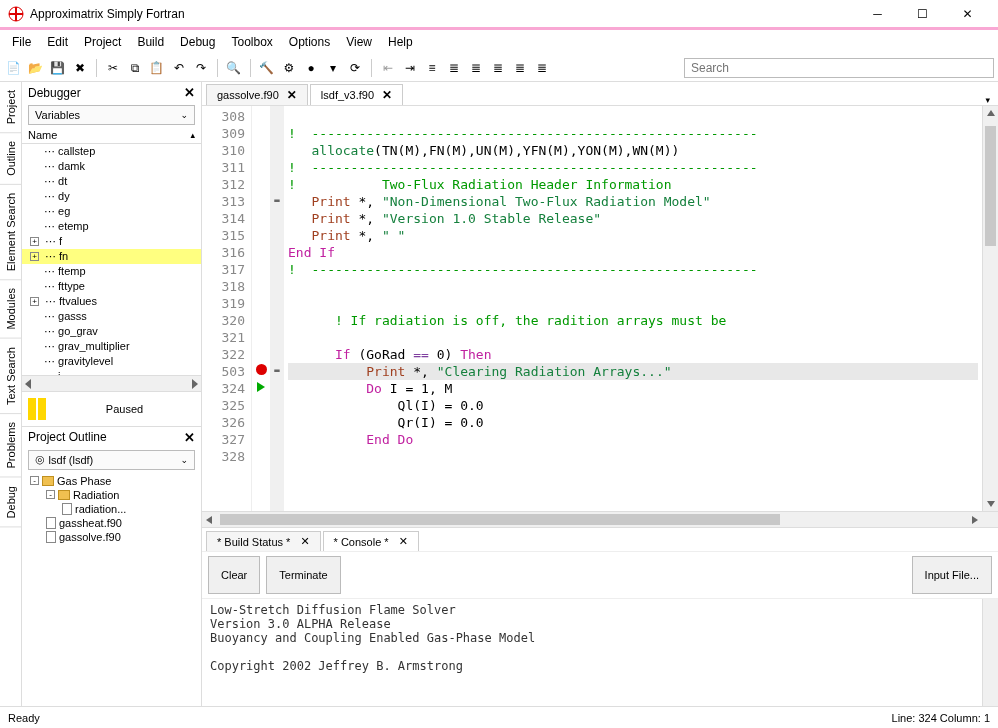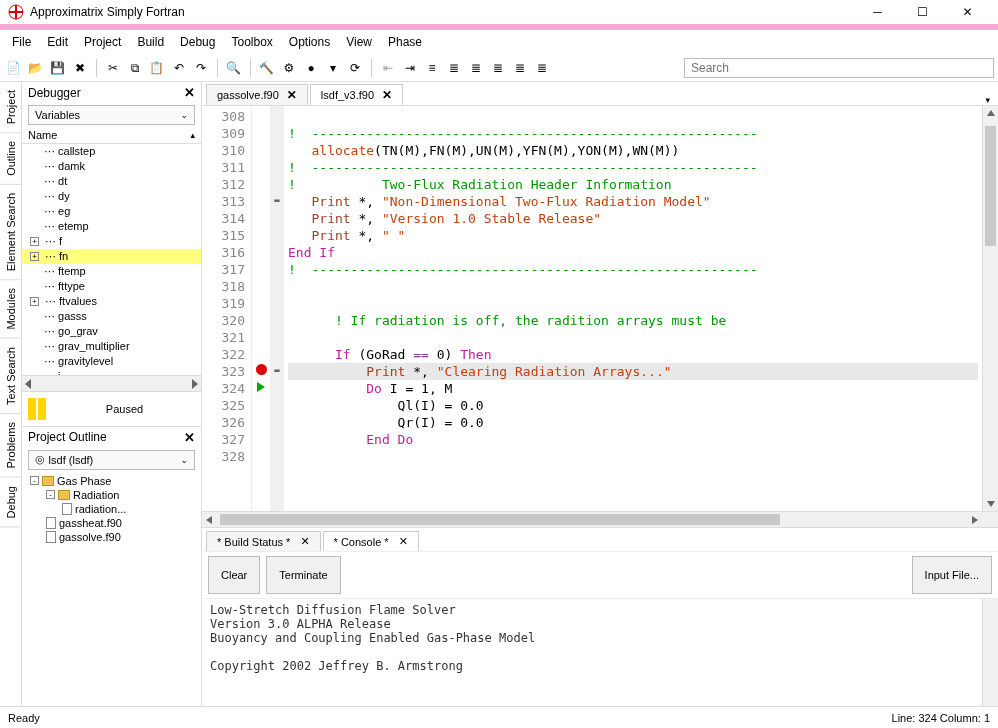--- a/index.html
+++ b/index.html
@@ -1,17 +1,17 @@
 <!DOCTYPE html>
 <html><head>
 <meta charset="utf-8">
 <style>
 * { box-sizing: border-box; margin: 0; padding: 0; }
 body { font-family: "Segoe UI", Tahoma, sans-serif; font-size: 12px; color: #000; background: #fff; width: 998px; height: 728px; overflow: hidden; display: flex; flex-direction: column; }
-.titlebar { height: 30px; display: flex; align-items: center; padding: 0 8px; border-bottom: 6px solid #f9a8d4; }
+.titlebar { height: 30px; display: flex; align-items: center; padding: 0 8px; border-bottom: 3px solid #f9a8d4; }
 .titlebar .app-icon { width: 16px; height: 16px; margin-right: 6px; }
 .titlebar .title { flex: 1; font-size: 12px; }
 .titlebar .win-btn { width: 45px; height: 29px; display: flex; align-items: center; justify-content: center; color: #000; }
 .menubar { height: 24px; display: flex; align-items: center; padding: 0 4px; }
 .menubar .item { padding: 2px 8px; }
 .toolbar { height: 28px; display: flex; align-items: center; padding: 0 4px; border-bottom: 1px solid #ddd; gap: 2px; }
 .toolbar .tb-btn { width: 20px; height: 20px; display: flex; align-items: center; justify-content: center; color: #000; cursor: pointer; }
 .toolbar .sep { width: 1px; height: 18px; background: #ccc; margin: 0 4px; }
 .toolbar .search { margin-left: auto; width: 310px; height: 20px; border: 1px solid #bbb; padding: 0 6px; font-size: 12px; }
 .workarea { flex: 1; display: flex; overflow: hidden; }
@@ -55,21 +55,21 @@
 .gutter-mark { width: 18px; background: #fff; }
 .gutter-mark div { height: 17px; display: flex; align-items: center; justify-content: center; }
 .bp { width: 11px; height: 11px; background: #d00; border-radius: 50%; }
 .cur { width: 0; height: 0; border-top: 5px solid transparent; border-bottom: 5px solid transparent; border-left: 8px solid #0a0; }
 .gutter-fold { width: 14px; background: #f0f0f0; }
 .gutter-fold div { height: 17px; display: flex; align-items: center; justify-content: center; font-size: 9px; color: #666; }
 .code { flex: 1; padding: 2px 4px; overflow: hidden; }
 .code .line { height: 17px; line-height: 17px; white-space: pre; }
 .code .line.hl { background: #e8e8e8; }
 .c-green { color: #090; }
-.c-blue { color: #c2410c; }
+.c-blue { color: #15803d; }
 .c-dpink { color: #c020a0; }
 .c-purple { color: #8040a0; }
 .c-dred { color: #a04020; }
 .vscroll { width: 16px; background: #f0f0f0; border-left: 1px solid #ddd; position: relative; }
 .vscroll .thumb { position: absolute; left: 2px; right: 2px; top: 20px; height: 120px; background: #c8c8c8; }
 .vscroll::before, .vscroll::after { content: ""; position: absolute; left: 4px; width: 0; height: 0; border-left: 4px solid transparent; border-right: 4px solid transparent; }
 .vscroll::before { top: 4px; border-bottom: 6px solid #666; }
 .vscroll::after { bottom: 4px; border-top: 6px solid #666; }
 .ed-hscroll { height: 16px; background: #f0f0f0; border-top: 1px solid #ddd; position: relative; }
 .ed-hscroll::before, .ed-hscroll::after { content: ""; position: absolute; top: 4px; width: 0; height: 0; border-top: 4px solid transparent; border-bottom: 4px solid transparent; }
@@ -103,21 +103,21 @@
 
 <div class="menubar" id="menubar">
     <span class="item">File</span>
     <span class="item">Edit</span>
     <span class="item">Project</span>
     <span class="item">Build</span>
     <span class="item">Debug</span>
     <span class="item">Toolbox</span>
     <span class="item">Options</span>
     <span class="item">View</span>
-    <span class="item">Phase</span>
+    <span class="item">Help</span>
   </div>
 
 <div class="toolbar">
   <span class="tb-btn">📄</span>
   <span class="tb-btn">📂</span>
   <span class="tb-btn">💾</span>
   <span class="tb-btn">✖</span>
   <span class="sep"></span>
   <span class="tb-btn">✂</span>
   <span class="tb-btn">⧉</span>
@@ -287,21 +287,21 @@
           <div>313</div>
           <div>314</div>
           <div>315</div>
           <div>316</div>
           <div>317</div>
           <div>318</div>
           <div>319</div>
           <div>320</div>
           <div>321</div>
           <div>322</div>
-          <div>323</div>
+          <div>503</div>
           <div>324</div>
           <div>325</div>
           <div>326</div>
           <div>327</div>
           <div>328</div>
         </div>
       <div class="gutter-mark" id="gmk">
           <div></div>
           <div></div>
           <div></div>

